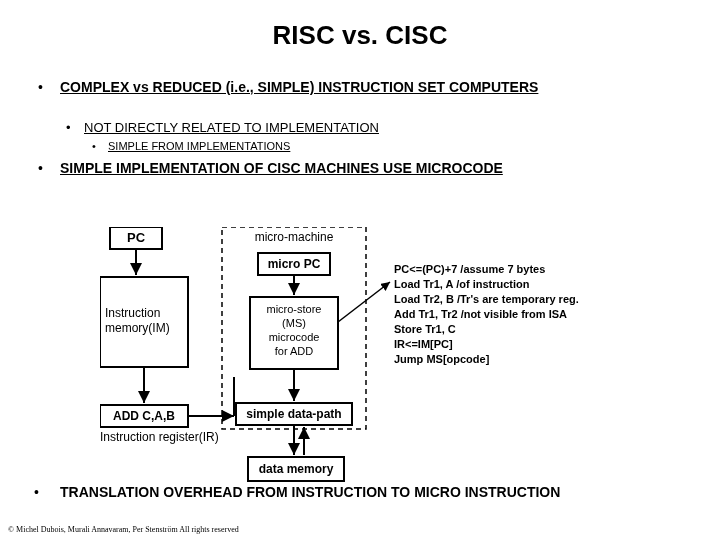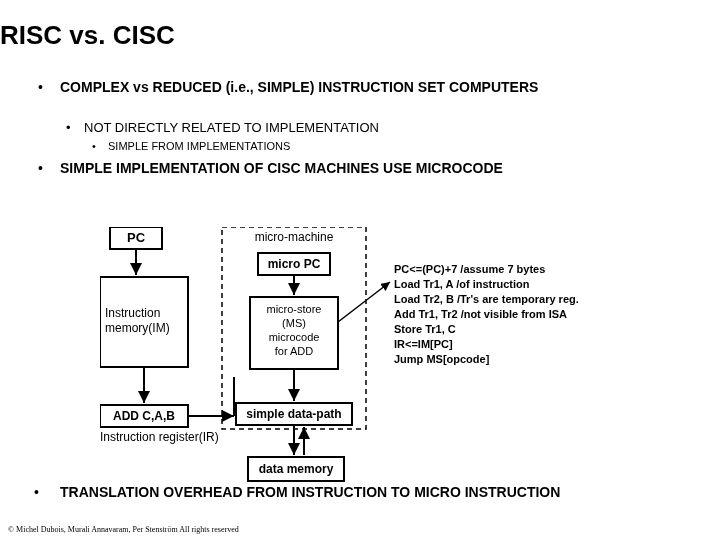--- a/index.html
+++ b/index.html
@@ -16,32 +16,33 @@
     position: relative;
     width: 720px;
     height: 540px;
     box-sizing: border-box;
   }
   .title {
     position: absolute;
     top: 20px;
     left: 0;
     width: 100%;
+    text-align: center;
     font-weight: bold;
     font-size: 26px;
   }
   .content {
     position: absolute;
     top: 78px;
     left: 34px;
     right: 20px;
     font-size: 14px;
     line-height: 1.3;
   }
-  ul.lvl1 { margin: 0; padding: 0; list-style: none; }
+  ul.lvl1 { margin: 0; padding: 0; list-style: none; text-decoration: underline; }
   ul.lvl1 > li { position: relative; padding-left: 26px; margin-bottom: 6px; font-weight: bold; }
   ul.lvl1 > li::before { content: "•"; position: absolute; left: 4px; top: 0; font-weight: normal; }
   ul.lvl2 { margin: 4px 0 0 0; padding: 0; list-style: none; font-weight: normal; }
   ul.lvl2 > li { position: relative; padding-left: 24px; font-size: 13px; margin-top: 24px; }
   ul.lvl2 > li::before { content: "•"; position: absolute; left: 6px; top: 0; }
   ul.lvl3 { margin: 2px 0 0 0; padding: 0; list-style: none; }
   ul.lvl3 > li { position: relative; padding-left: 24px; font-size: 11px; }
   ul.lvl3 > li::before { content: "•"; position: absolute; left: 8px; top: 0; }
 
   .diagram-wrap {

